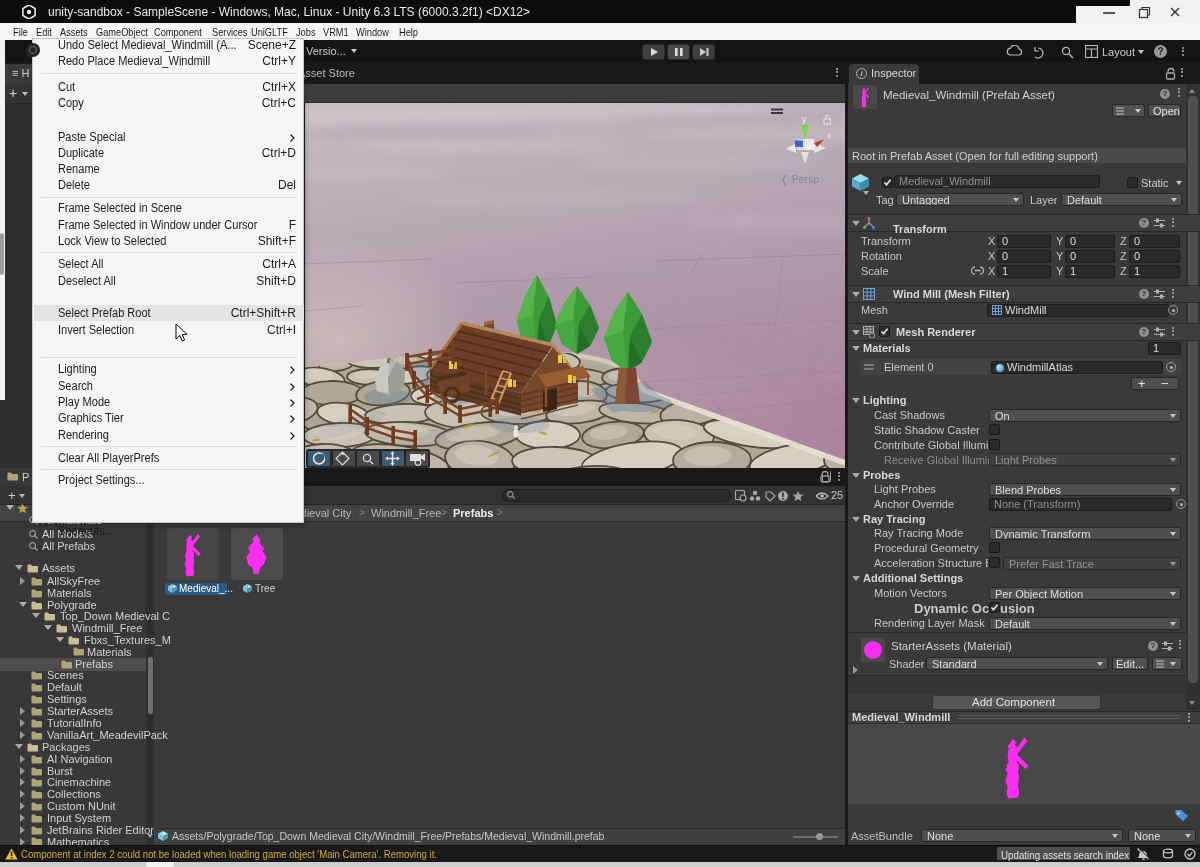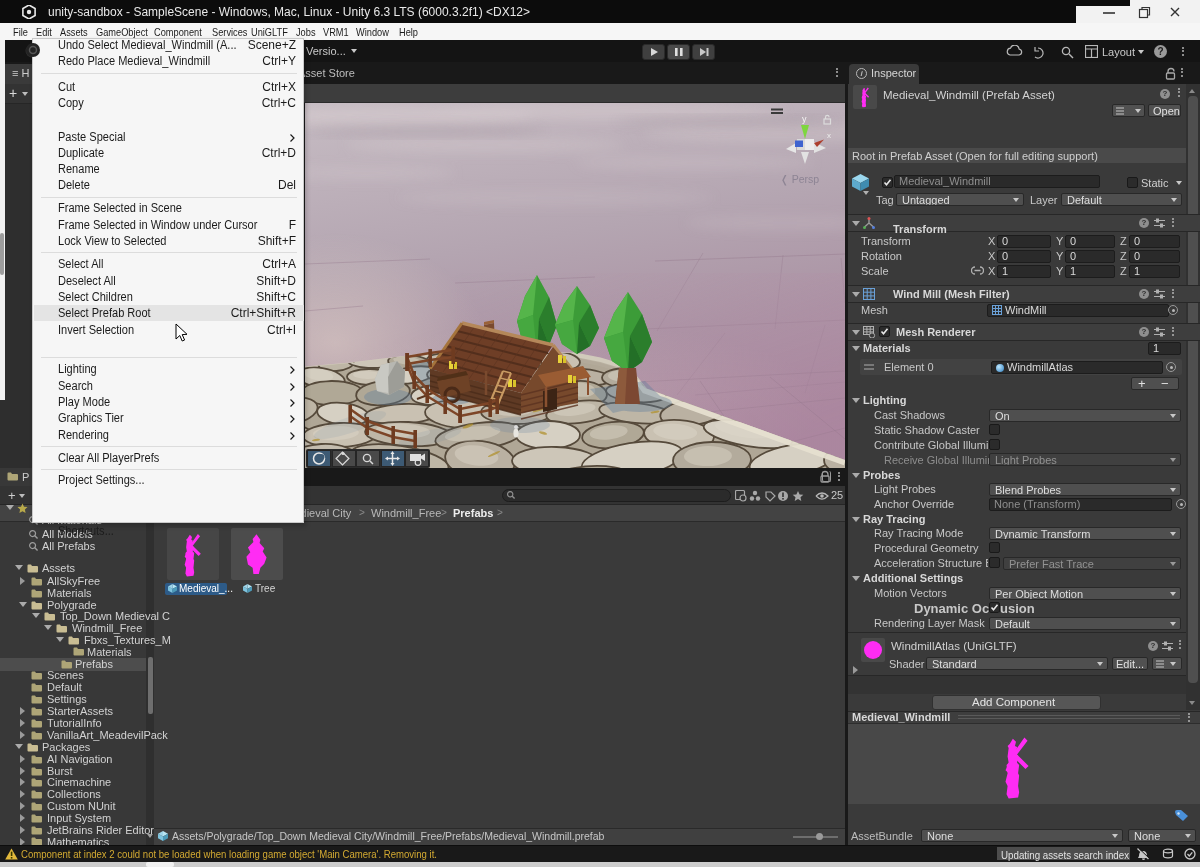--- a/index.html
+++ b/index.html
@@ -818,21 +818,21 @@
     <div class="cb" style="left:989px;top:602px">
       <svg width="11" height="11" style="position:absolute;left:-1px;top:-1px">
         <path d="M2.5 5.5 L4.5 7.8 L8.5 2.8" stroke="#e8e8e8" stroke-width="1.6" fill="none"></path>
       </svg>
     </div>
     <div class="abs" style="left:874px;top:617px;font-size:11px;color:#c8c8c8;font-weight:normal;white-space:nowrap;line-height:13px;">Rendering Layer Mask</div>
     <div class="dd" style="left:989px;top:617px;width:192px;height:13px;font-size:11px;line-height:12px">Default<div class="tri" style="right:4px;left:auto;top:4px;border-top-color:#c8c8c8"></div></div>
     <div class="abs" style="left:848px;top:632px;width:338px;height:1px;background:#272727;"></div>
     <div class="abs" style="left:861px;top:638px;width:24px;height:24px;background:#494949;border-radius:2px"></div>
     <div class="abs" style="left:864px;top:641px;width:18px;height:18px;border-radius:10px;background:#ff2cf4"></div>
-    <div class="abs" style="left:891px;top:640px;font-size:11.5px;color:#cfcfcf;font-weight:normal;white-space:nowrap;line-height:13.5px;">WindmillAtlas (UniGLTF)</div>
+    <div class="abs" style="left:891px;top:640px;font-size:11.5px;color:#cfcfcf;font-weight:normal;white-space:nowrap;line-height:13.5px;">StarterAssets (Material)</div>
     <div class="abs" style="left:1148px;top:641px;width:10px;height:10px;border-radius:6px;background:#8f8f8f;color:#2e2e2e;font-size:8px;font-weight:bold;text-align:center;line-height:10px">?</div>
     <svg class="abs" style="left:1162px;top:641px" width="11" height="10">
       <path d="M0 2.5 H11 M0 7.5 H11" stroke="#b0b0b0" stroke-width="1.2"></path>
       <rect x="2" y="0.5" width="3" height="4" fill="#b0b0b0"></rect>
       <rect x="6" y="5.5" width="3" height="4" fill="#b0b0b0"></rect>
     </svg>
     <div class="abs" style="left:1179px;top:640.0px;width:2px;height:2px;background:#b4b4b4;border-radius:1px"></div>
     <div class="abs" style="left:1179px;top:643.4px;width:2px;height:2px;background:#b4b4b4;border-radius:1px"></div>
     <div class="abs" style="left:1179px;top:646.8px;width:2px;height:2px;background:#b4b4b4;border-radius:1px"></div>
     <div class="foldc" style="left:853px;top:666px;border-left-color:#9a9a9a"></div>
@@ -938,24 +938,20 @@
       </div>
       <div class="msep" style="left:8px;top:213px;width:256px"></div>
       <div class="mi" style="left:1px;top:217px;width:270px;">
         <span style="position:absolute;left:24px;transform:scaleX(0.92);transform-origin:0 0">Select All</span>
         <span class="sc">Ctrl+A</span>
       </div>
       <div class="mi" style="left:1px;top:234px;width:270px;">
         <span style="position:absolute;left:24px;transform:scaleX(0.92);transform-origin:0 0">Deselect All</span>
         <span class="sc">Shift+D</span>
       </div>
-      <div class="mi" style="left:1px;top:250px;width:270px;">
-        <span style="position:absolute;left:24px;transform:scaleX(0.92);transform-origin:0 0">Select Children</span>
-        <span class="sc">Shift+C</span>
-      </div>
       <div class="mi" style="left:1px;top:266px;width:270px;background:#e4e4e4;">
         <span style="position:absolute;left:24px;transform:scaleX(0.92);transform-origin:0 0">Select Prefab Root</span>
         <span class="sc">Ctrl+Shift+R</span>
       </div>
       <div class="mi" style="left:1px;top:283px;width:270px;">
         <span style="position:absolute;left:24px;transform:scaleX(0.92);transform-origin:0 0">Invert Selection</span>
         <span class="sc">Ctrl+I</span>
       </div>
       <div class="msep" style="left:8px;top:318px;width:256px"></div>
       <div class="mi" style="left:1px;top:322px;width:270px;">

